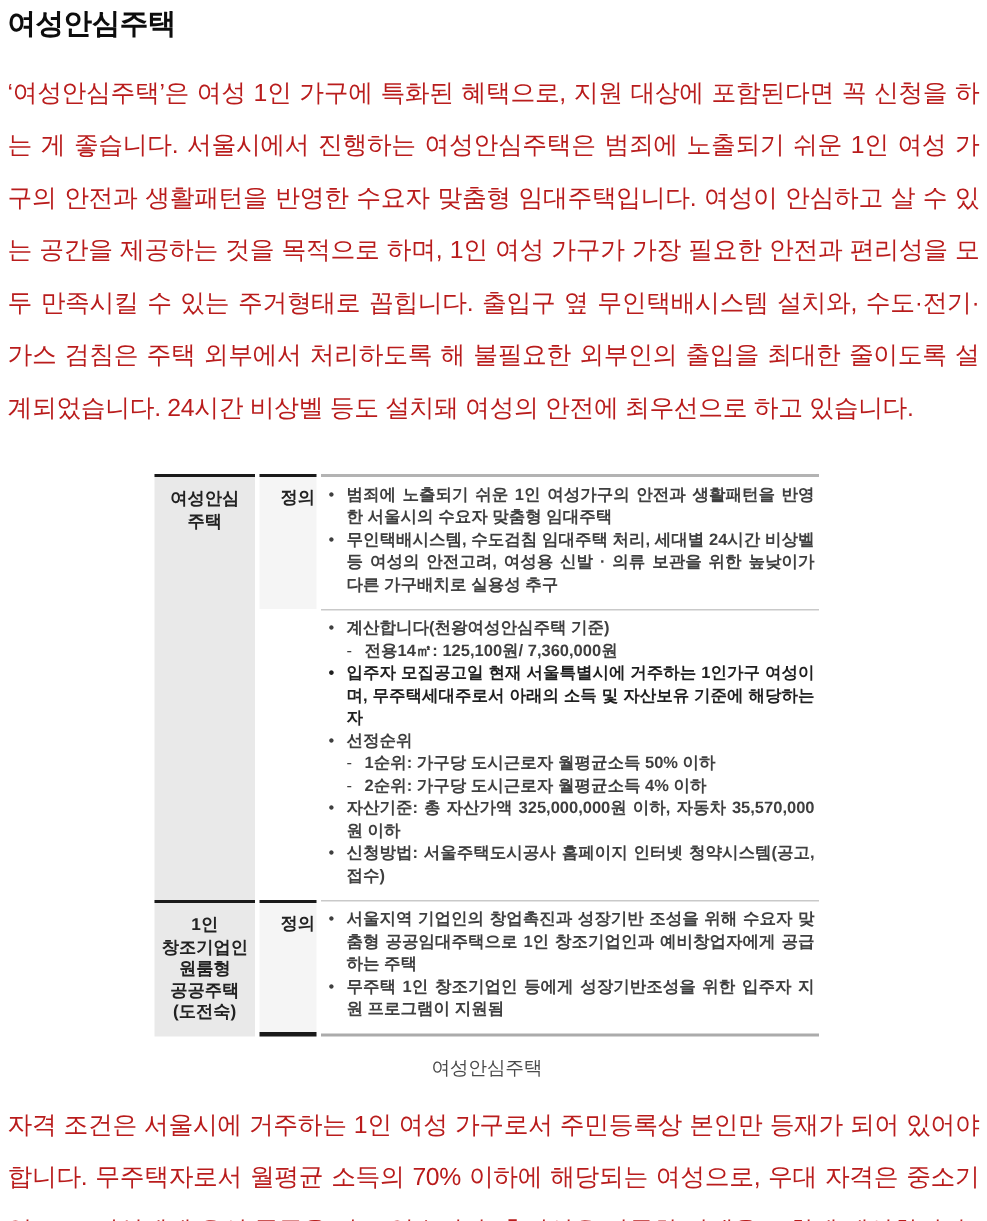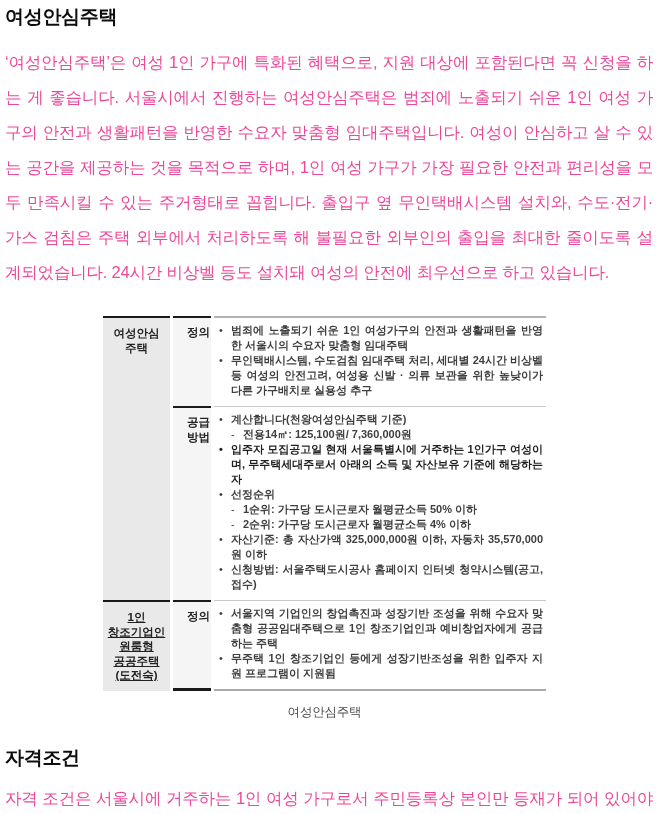--- a/index.html
+++ b/index.html
@@ -1,40 +1,40 @@
 <!DOCTYPE html>
 <html><head>
 <meta charset="utf-8">
 <style>
   * { box-sizing: border-box; margin: 0; padding: 0; }
   html, body { width: 658px; height: 814px; background: #ffffff; overflow: hidden; }
   body { font-family: "Liberation Sans", "DejaVu Sans", sans-serif; }
   .page { width: 658px; height: 814px; padding: 6px 5px 0 5px; border-radius: 25px; }
 
   .h1 { font-size: 19px; line-height: 22px; font-weight: 700; color: #0d0d0d; letter-spacing: -0.3px; }
-  .body-text { margin-top: 17px; font-size: 16.5px; line-height: 35px; color: #ec4899;
+  .body-text { margin-top: 17px; font-size: 16.5px; line-height: 35px; color: #b91c1c;
                text-align: justify; letter-spacing: -0.2px; word-break: break-all; }
 
   
   .fig { display: block; margin: 9px 0 0 98px; width: 443px; }
   .tbl { display: grid; grid-template-columns: 67px 38px 332px; column-gap: 3px; margin-top: 26px; }
   .cell { font-size: 11px; color: #3f3f3f; }
 
   .cat { background: #e9e9e9; font-weight: 700; font-size: 11.5px; color: #222;
          text-align: center; padding: 8px 2px 0 2px; line-height: 14.5px; white-space: pre-line; }
   .lbl { background: #f5f5f5; font-weight: 700; font-size: 11.5px; color: #222;
          text-align: right; padding: 7px 1px 0 1px; line-height: 15px; white-space: pre-line; }
   .cnt { background: #ffffff; padding: 5px 1px 8px 5px; line-height: 15px; }
 
   .cat-a { grid-row: 1 / 3; grid-column: 1; }
   .lbl-a { grid-row: 1; grid-column: 2; }
   .cnt-a { grid-row: 1; grid-column: 3; min-height: 68px; }
   .lbl-b { grid-row: 2; grid-column: 2; }
   .cnt-b { grid-row: 2; grid-column: 3; min-height: 135px; }
-  .cat-c { grid-row: 3; grid-column: 1; text-decoration: underline; }
+  .cat-c { grid-row: 3; grid-column: 1; }
   .lbl-c { grid-row: 3; grid-column: 2; }
   .cnt-c { grid-row: 3; grid-column: 3; min-height: 84px; }
 
   .cat-a, .lbl-a { border-top: 2px solid #1a1a1a; }
   .cnt-a         { border-top: 2px solid #b3b3b3; }
   .lbl-b         { border-top: 2px solid #1a1a1a; }
   .cnt-b         { border-top: 1px solid #c9c9c9; }
   .cat-c, .lbl-c { border-top: 2px solid #1a1a1a; }
   .cnt-c         { border-top: 1px solid #c9c9c9; }
   .lbl-c         { border-bottom: 3px solid #1a1a1a; }
@@ -72,22 +72,20 @@
         <div class="ti">
             <span class="mk">•</span>
             <span class="tx">범죄에 노출되기 쉬운 1인 여성가구의 안전과 생활패턴을 반영한 서울시의 수요자 맞춤형 임대주택</span>
           </div>
         <div class="ti">
             <span class="mk">•</span>
             <span class="tx">무인택배시스템, 수도검침 임대주택 처리, 세대별 24시간 비상벨 등 여성의 안전고려, 여성용 신발 · 의류 보관을 위한 높낮이가 다른 가구배치로 실용성 추구</span>
           </div>
       </div>
 
-      <div class="cell lbl lbl-b">공급
-방법</div>
 
       <div class="cell cnt cnt-b">
         <div class="ti">
             <span class="mk">•</span>
             <span class="tx">계산합니다(천왕여성안심주택 기준)</span>
           </div>
         <div class="ti sub">
             <span class="mk">-</span>
             <span class="tx">전용14㎡: 125,100원/ 7,360,000원</span>
           </div>
@@ -133,17 +131,16 @@
         <div class="ti">
             <span class="mk">•</span>
             <span class="tx">무주택 1인 창조기업인 등에게 성장기반조성을 위한 입주자 지원 프로그램이 지원됨</span>
           </div>
       </div>
 
     </div>
     <figcaption class="cap">여성안심주택</figcaption>
   </figure>
 
-  <h2 class="h1 h2-block">자격조건</h2>
 
   <p class="body-text qual-text">자격 조건은 서울시에 거주하는 1인 여성 가구로서 주민등록상 본인만 등재가 되어 있어야 합니다. 무주택자로서 월평균 소득의 70% 이하에 해당되는 여성으로, 우대 자격은 중소기업 근로 여성에게 우선 공급을 하고 있습니다. 총자산은 자동차 가액을 포함해 계산합니다.</p>
 
 </main>
 
 </body></html>

